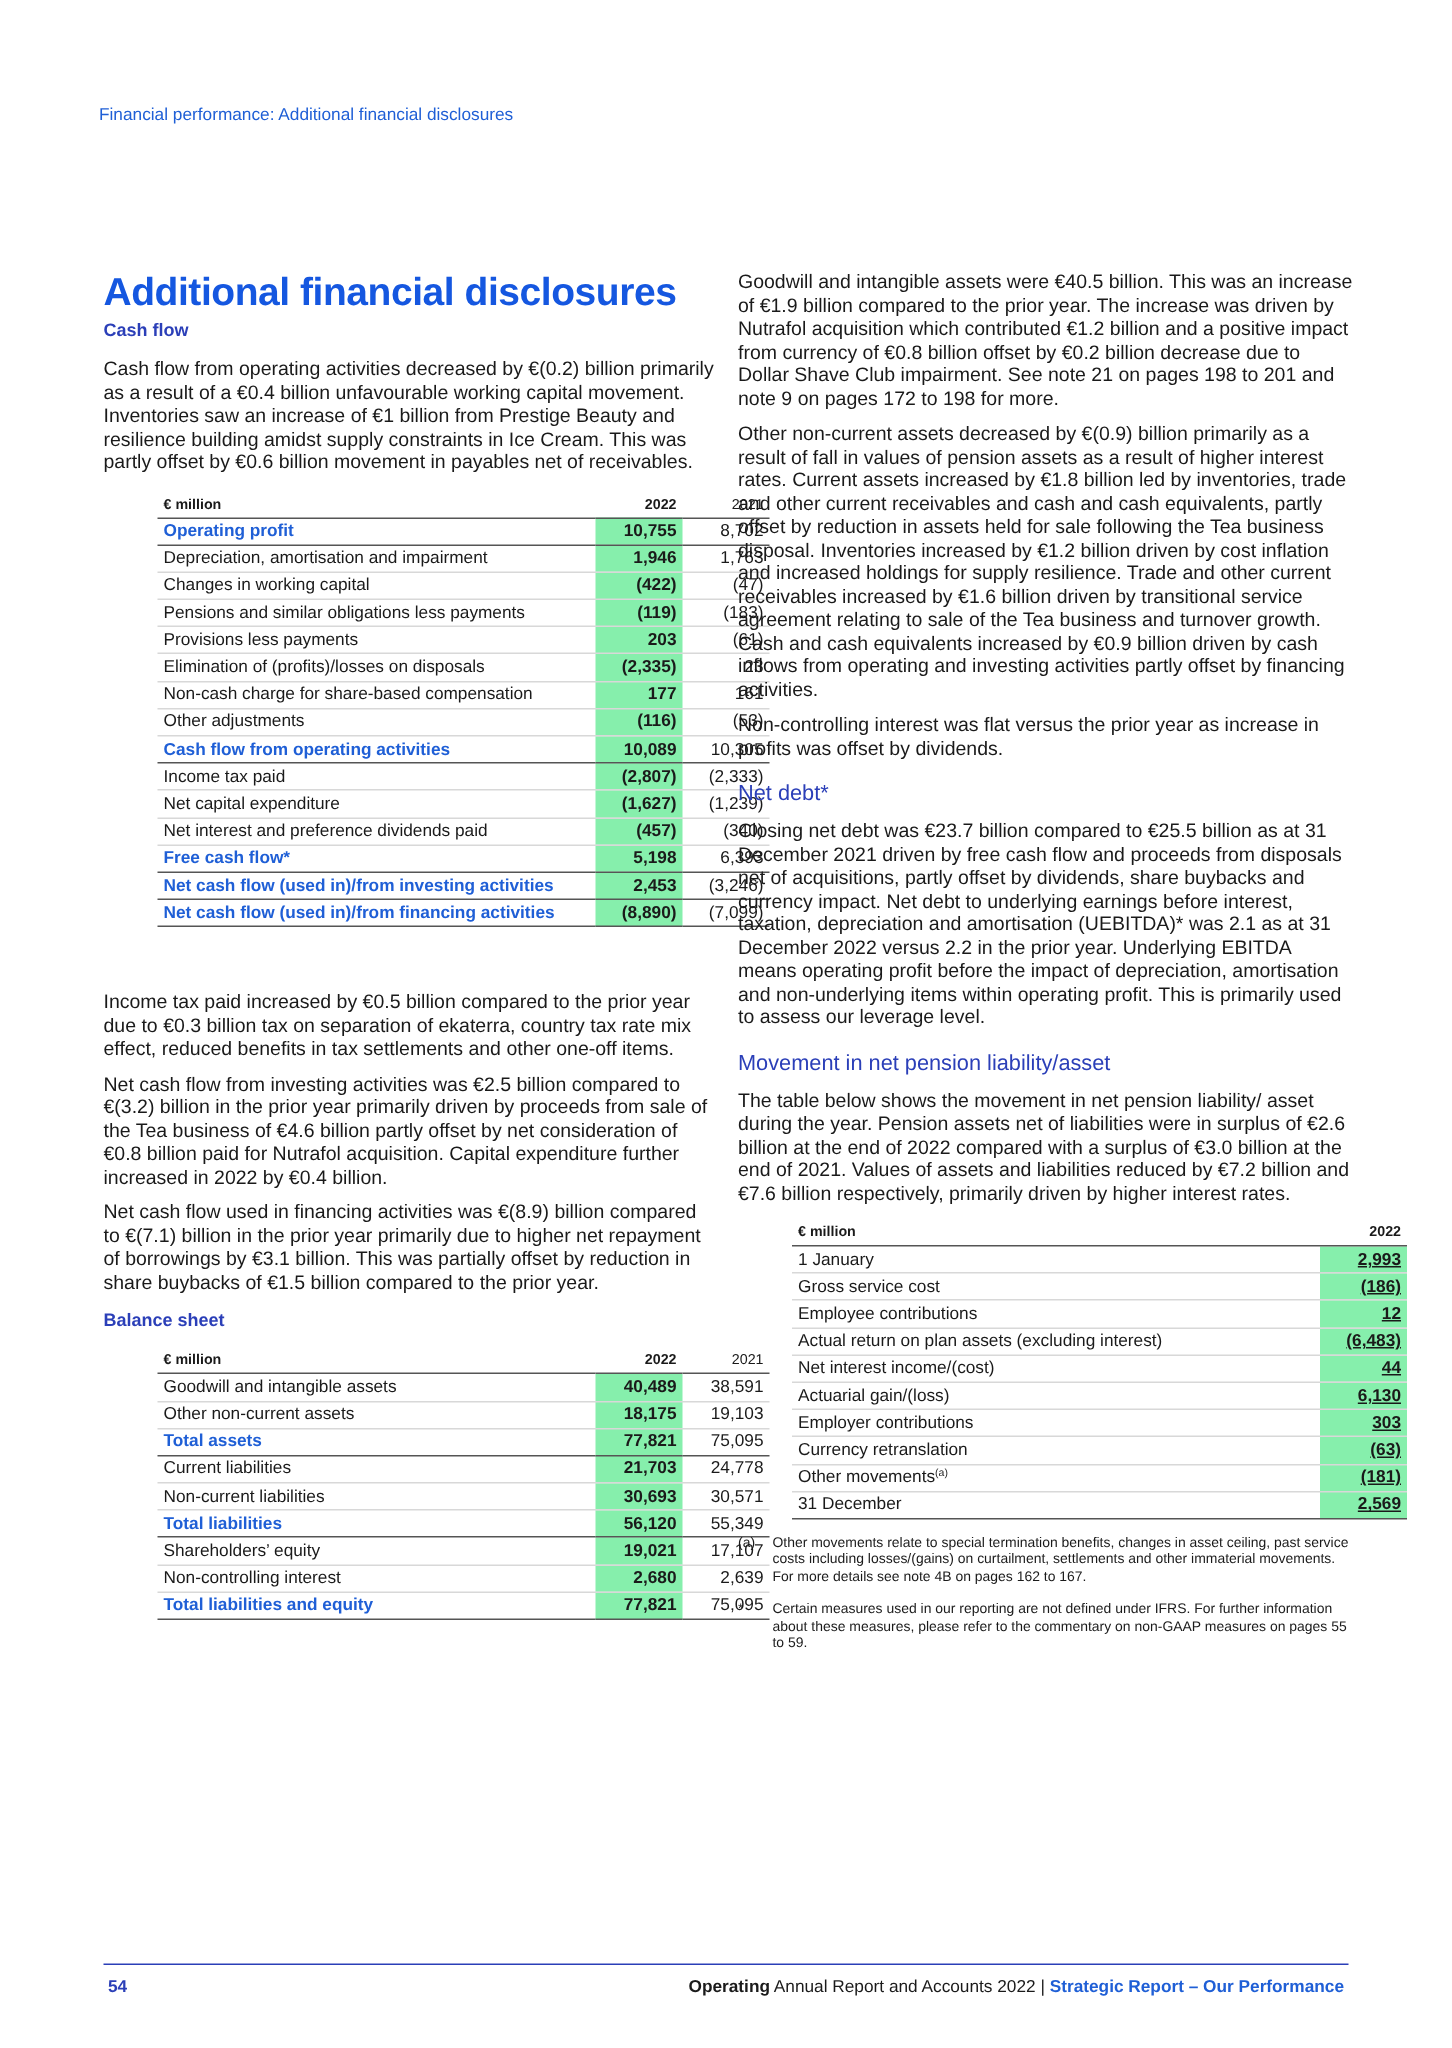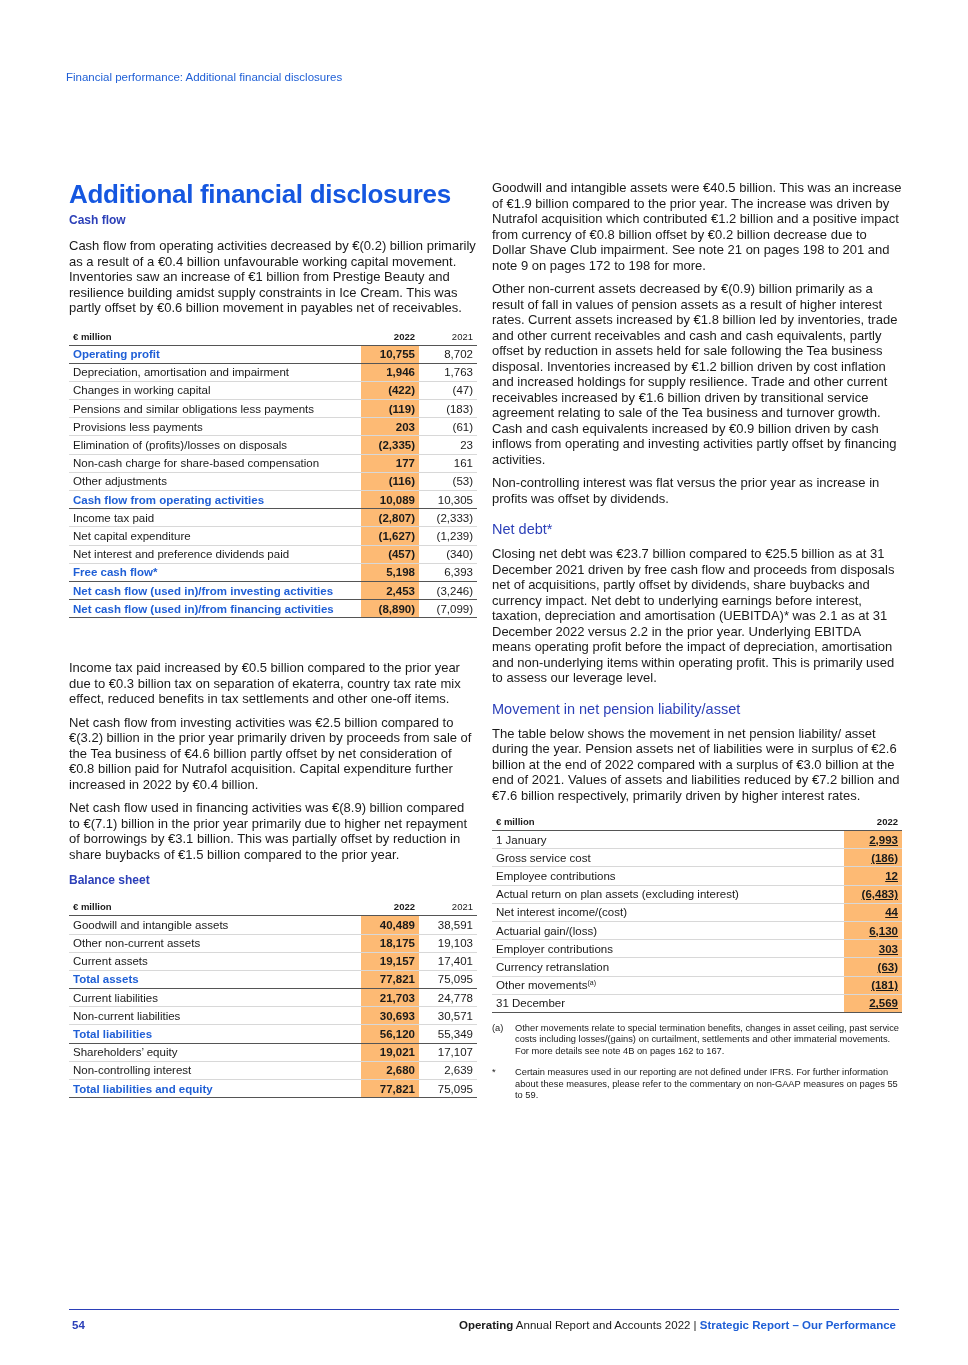--- a/index.html
+++ b/index.html
@@ -9,27 +9,27 @@
     .running-head { position: absolute; left: 66px; top: 71px; font-size: 11.5px; color: #1f5fd6; }
 
     .col-left { position: absolute; left: 69px; top: 178px; width: 408px; }
     .col-right { position: absolute; left: 492px; top: 180px; width: 410px; }
 
     .page-title { font-size: 26px; font-weight: bold; color: #1557e0; letter-spacing: -0.3px; line-height: 32px; white-space: nowrap; }
     .h2 { font-size: 12px; font-weight: bold; color: #2b3fb8; margin-bottom: 8px; line-height: 20px; }
     .h3 { font-size: 14.5px; font-weight: normal; color: #2b3fb8; margin-top: 14px; margin-bottom: 8px; line-height: 18px; }
     .para { font-size: 13px; line-height: 15.5px; color: #1a1a1a; margin-bottom: 8px; }
 
-    table.fin { width: 100%; border-collapse: collapse; font-size: 11.5px; }
+    table.fin { width: 100%; border-collapse: collapse; font-size: 11.5px; margin-left: 36px; }
     table.fin th { font-size: 9.5px; font-weight: bold; text-align: left; padding: 3px 4px; border-bottom: 1.5px solid #555; color: #1a1a1a; }
     table.fin th.num { text-align: right; }
     table.fin th.y2021 { font-weight: normal; }
     table.fin td { padding: 0 4px; height: 18.2px; border-bottom: 1px solid #d8d8d8; vertical-align: middle; }
     table.fin td.num { text-align: right; white-space: nowrap; width: 64px; }
-    table.fin td.cur { background: #fdba74; font-weight: bold; width: 58px; }
+    table.fin td.cur { background: #86efac; font-weight: bold; width: 58px; }
     table.fin td.prev { width: 58px; }
     table.fin tr.total td.label { color: #1f5fd6; font-weight: bold; }
     table.fin tr.total td { border-bottom: 1.2px solid #555; }
     table.fin tr.last td { border-bottom: 1.5px solid #555; }
 
     .cf-table { margin-top: 12px; }
     .bs-table { margin-top: 8px; }
     .pension-table { margin-top: 10px; }
     .pension-table td.cur { width: 60px; text-decoration: underline; }
 
@@ -159,25 +159,20 @@
         <tr>
           <td class="label"><span>Goodwill and intangible assets</span></td>
           <td class="num cur">40,489</td>
           <td class="num prev">38,591</td>
         </tr>
         <tr>
           <td class="label"><span>Other non-current assets</span></td>
           <td class="num cur">18,175</td>
           <td class="num prev">19,103</td>
         </tr>
-        <tr>
-          <td class="label"><span>Current assets</span></td>
-          <td class="num cur">19,157</td>
-          <td class="num prev">17,401</td>
-        </tr>
         <tr class="total">
           <td class="label"><span>Total assets</span></td>
           <td class="num cur">77,821</td>
           <td class="num prev">75,095</td>
         </tr>
         <tr>
           <td class="label"><span>Current liabilities</span></td>
           <td class="num cur">21,703</td>
           <td class="num prev">24,778</td>
         </tr>

